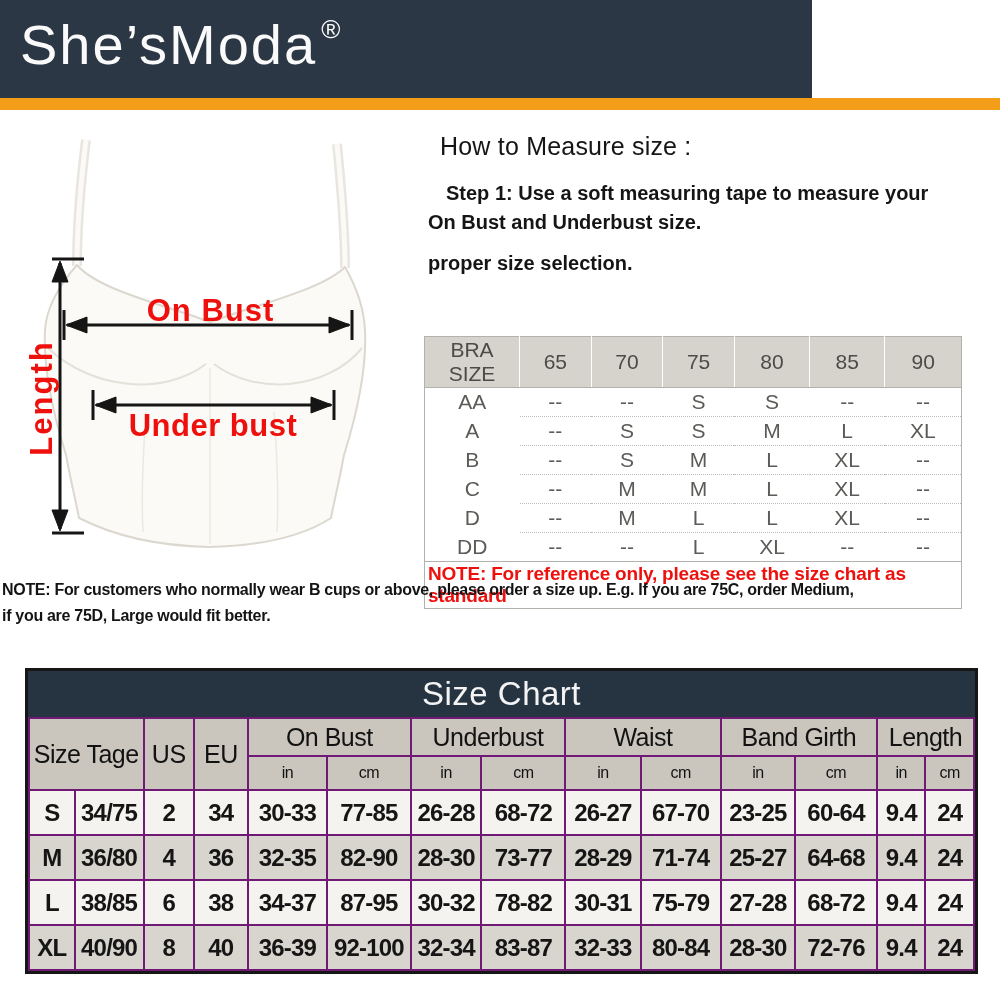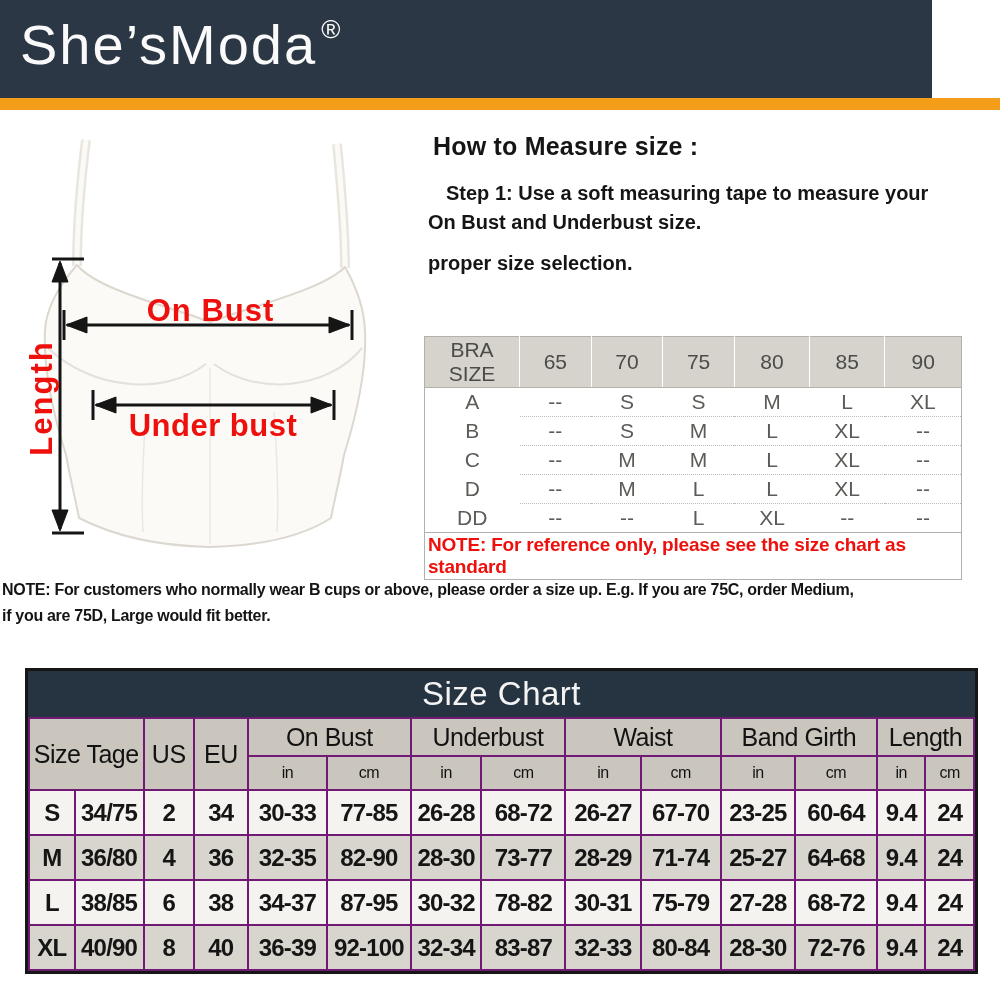--- a/index.html
+++ b/index.html
@@ -6,40 +6,40 @@
     --header-bg:#2b3744; --tagline-blue:#2f9fc1; --accent-orange:#f49d19;
     --label-red:#ee100d; --table-gray-bg:#d6d3cd; --table-border:#b3b1ac;
     --table-text:#5c5b57; --chart-title-bg:#263442; --chart-header-bg:#cac6bd;
     --row-light:#f5f3ef; --row-dark:#d8d5ce; --chart-border:#161616;
   }
   html,body{margin:0;padding:0;background:#fff;}
   .page{position:relative;width:1000px;height:1000px;overflow:hidden;background:#fff;
         font-family:"Liberation Sans",sans-serif;color:#151515;}
 
   
-  .brand-header{position:absolute;left:0;top:0;width:932px;height:98px;background:var(--header-bg);}
+  .brand-header{position:absolute;left:0;top:0;width:812px;height:98px;background:var(--header-bg);}
   .brand-logo{position:absolute;left:20px;top:12px;font-size:56px;font-weight:400;
               color:#fafafa;letter-spacing:2px;white-space:nowrap;}
   .brand-logo sup{font-size:26px;position:relative;top:-6px;left:4px;font-weight:400;}
   .brand-tagline{position:absolute;right:12px;bottom:8px;font-size:30px;color:var(--tagline-blue);
                  letter-spacing:0.5px;white-space:nowrap;}
   .orange-divider{position:absolute;left:0;top:98px;width:1000px;height:12px;background:var(--accent-orange);}
 
   
   .illustration{position:absolute;left:0;top:120px;width:420px;height:445px;}
   .illustration svg{position:absolute;left:0;top:0;}
   .measure-label{position:absolute;color:var(--label-red);font-weight:bold;text-align:center;}
   .label-onbust{left:128px;top:173px;width:165px;font-size:31px;letter-spacing:1px;}
   .label-underbust{left:108px;top:288px;width:210px;font-size:31px;letter-spacing:0.5px;}
   .label-length{left:42px;top:278px;font-size:31px;letter-spacing:2px;white-space:nowrap;
                 transform:translate(-50%,-50%) rotate(-90deg);}
 
   
   .measure-instructions{position:absolute;left:428px;top:132px;width:560px;}
-  .how-title{font-size:25px;font-weight:bold;margin:0 0 18px 5px;letter-spacing:0.2px;}
+  .how-title{font-size:25px;font-weight:normal;margin:0 0 18px 12px;letter-spacing:0.2px;}
   .step{font-size:20px;font-weight:bold;line-height:1.45;margin:0 0 12px 0;width:545px;}
   .step .l1{text-indent:18px;}
 
   
   .bra-size-table{position:absolute;left:424px;top:336px;width:538px;}
   .bra-size-table table{width:100%;border-collapse:collapse;border:1px solid var(--table-border);}
   .bra-size-table th{background:var(--table-gray-bg);color:#4c4b47;font-weight:normal;
                      font-size:21px;height:26px;border-right:1px solid #fff;
                      border-bottom:1px solid var(--table-border);text-align:center;}
   .bra-size-table th:last-child{border-right:none;}
@@ -160,20 +160,29 @@
             <th>BRA SIZE</th>
             <th>65</th>
             <th>70</th>
             <th>75</th>
             <th>80</th>
             <th>85</th>
             <th>90</th>
           </tr>
       </thead>
       <tbody>
+      <tr>
+            <td class="rowlabel">AA</td>
+            <td class="val">--</td>
+            <td class="val">--</td>
+            <td class="val">S</td>
+            <td class="val">S</td>
+            <td class="val">--</td>
+            <td class="val">--</td>
+          </tr>
           <tr>
             <td class="rowlabel">A</td>
             <td class="val">--</td>
             <td class="val">S</td>
             <td class="val">S</td>
             <td class="val">M</td>
             <td class="val">L</td>
             <td class="val">XL</td>
           </tr>
           <tr>

